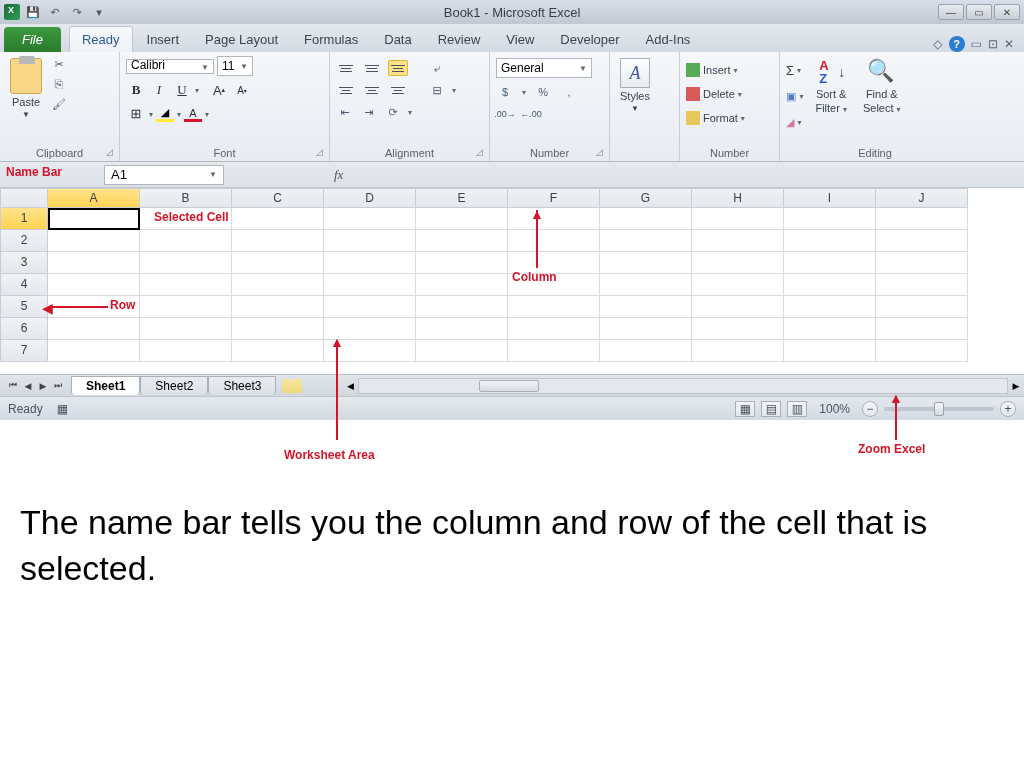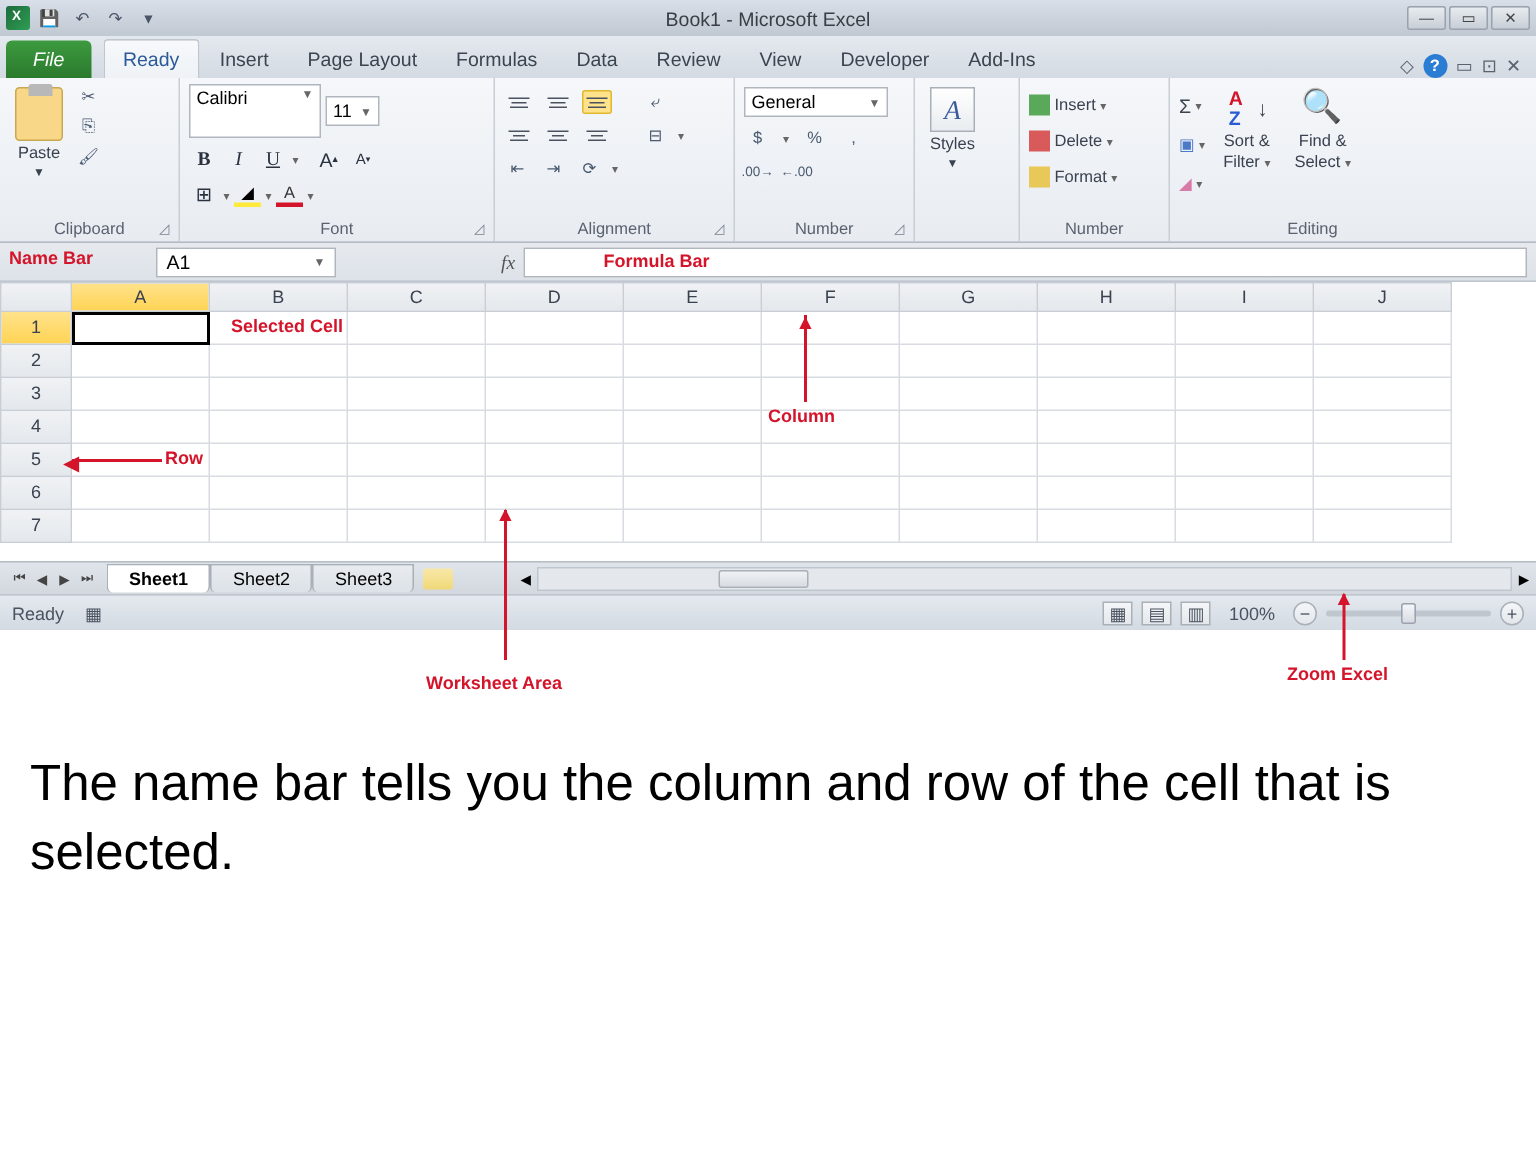--- a/index.html
+++ b/index.html
@@ -23,21 +23,21 @@
 .rgroup { border-right: 1px solid #c8ced6; padding: 4px 6px 2px 6px; display: flex; flex-direction: column; justify-content: space-between; }
 .rgroup-content { display: flex; gap: 4px; align-items: flex-start; flex: 1; }
 .rgroup-label { text-align: center; font-size: 11px; color: #5a6270; padding-top: 2px; position: relative; }
 .rgroup-label .launcher { position: absolute; right: 0; bottom: 2px; font-size: 9px; color: #7a8290; }
 .big-btn { display: flex; flex-direction: column; align-items: center; gap: 2px; font-size: 11px; color: #3a4250; padding: 2px 4px; }
 .paste-icon { width: 32px; height: 36px; background: #f8d888; border: 1px solid #caa850; border-radius: 3px; position: relative; }
 .paste-icon::before { content: ""; position: absolute; top: -3px; left: 8px; width: 16px; height: 8px; background: #b8b8b8; border-radius: 2px 2px 0 0; }
 .small-col { display: flex; flex-direction: column; gap: 4px; justify-content: center; }
 .small-icon { width: 18px; height: 16px; display: flex; align-items: center; justify-content: center; font-size: 11px; color: #4a5a70; }
 .font-row { display: flex; gap: 3px; align-items: center; }
-.font-name { width: 88px; height: 36px; background: #fff; border: 1px solid #b0b6be; font-size: 12px; padding: 1px 4px; display: flex; align-items: flex-start; justify-content: space-between; }
+.font-name { width: 88px; height: 15px; background: #fff; border: 1px solid #b0b6be; font-size: 12px; padding: 1px 4px; display: flex; align-items: flex-end; justify-content: space-between; }
 .font-size { width: 36px; height: 20px; background: #fff; border: 1px solid #b0b6be; font-size: 12px; padding: 1px 4px; display: flex; align-items: center; justify-content: space-between; }
 .dd-arrow { font-size: 8px; color: #666; }
 .fmt-btn { width: 20px; height: 20px; display: flex; align-items: center; justify-content: center; font-size: 13px; font-family: 'Times New Roman', serif; color: #2a3240; }
 .bold { font-weight: bold; }
 .italic { font-style: italic; }
 .underline { text-decoration: underline; }
 .color-box { width: 18px; height: 16px; border-bottom: 3px solid; position: relative; display: flex; align-items: center; justify-content: center; font-size: 11px; }
 .align-btn { width: 20px; height: 16px; display: flex; flex-direction: column; gap: 2px; align-items: center; justify-content: center; }
 .align-btn span { height: 1px; background: #4a5260; }
 .num-sel { width: 96px; height: 20px; background: #fff; border: 1px solid #b0b6be; font-size: 12px; padding: 1px 4px; display: flex; align-items: center; justify-content: space-between; }
@@ -307,23 +307,20 @@
     </div>
   </div>
 
   <div class="namebox-row">
     <span class="annotation" style="left:6px;top:3px">Name Bar</span>
     <div class="name-box" style="margin-left:104px">
       <span>A1</span>
       <span class="dd-arrow">▼</span>
     </div>
     <span class="fx-label">fx</span>
-    <div class="formula-bar">
-      <span class="annotation" style="left:52px;top:1px">Formula Bar</span>
-    </div>
   </div>
 
   <div class="sheet">
     <div class="col-headers">
       <div class="corner"></div>
       <div class="col-h sel">A</div>
       <div class="col-h">B</div>
       <div class="col-h">C</div>
       <div class="col-h">D</div>
       <div class="col-h">E</div>

